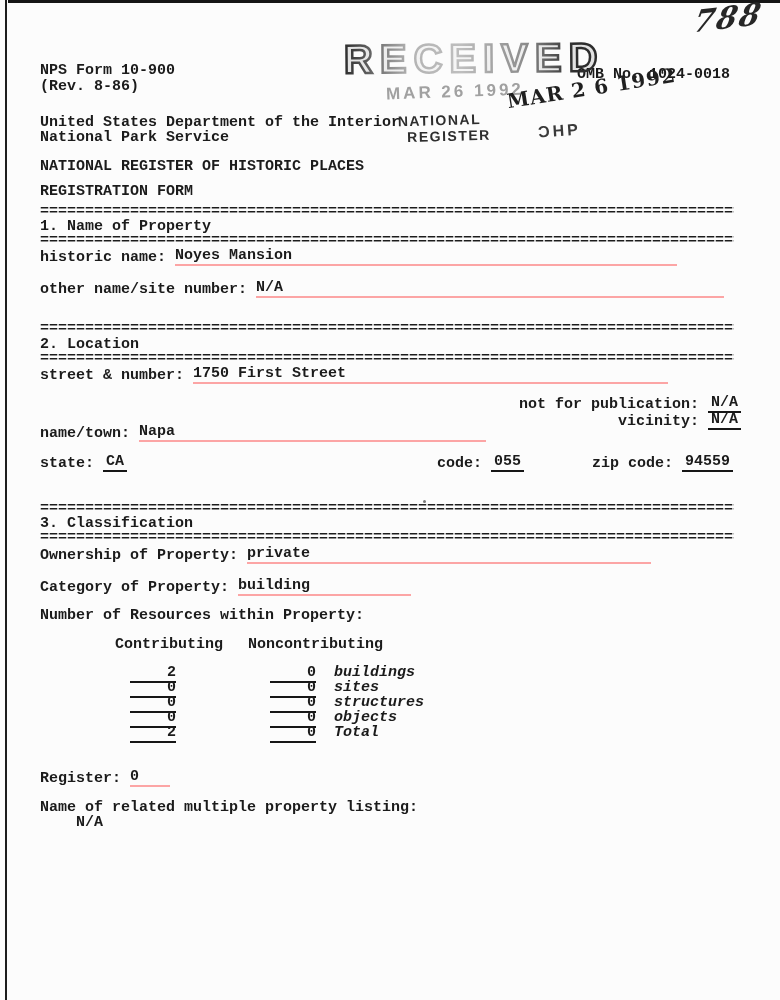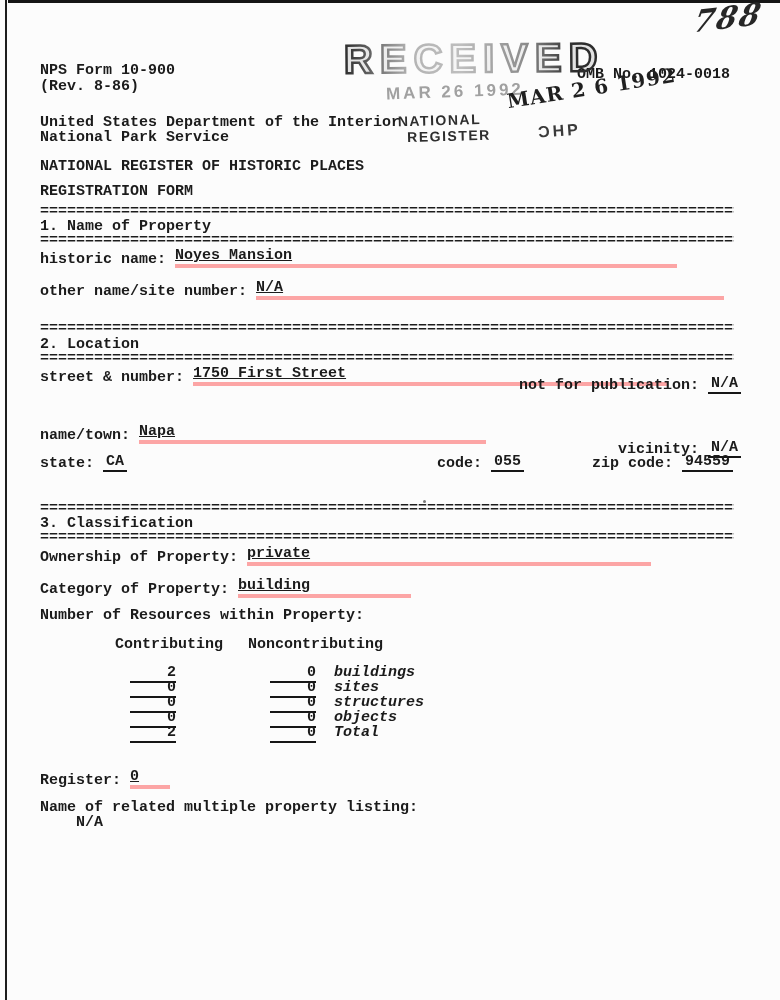--- a/index.html
+++ b/index.html
@@ -7,21 +7,21 @@
     width:780px;height:1000px;position:relative;overflow:hidden;
     background:#f4f4f2;
     font-family:"Liberation Mono","DejaVu Sans Mono",monospace;
     font-weight:bold;color:#1b1b1b;
   }
   .page{position:absolute;left:0;top:0;width:780px;height:1000px;background:#fcfcfc;}
   .edge-top{position:absolute;left:8px;top:0;width:772px;height:3px;background:#161616;}
   .edge-left{position:absolute;left:5px;top:0;width:2px;height:1000px;background:#1d1d1d;}
   .line{position:absolute;left:40px;font-size:15px;line-height:16px;white-space:pre;}
   .divider{position:absolute;left:40px;width:694px;overflow:hidden;font-size:15px;line-height:14px;letter-spacing:0;white-space:nowrap;}
-  .ul{display:inline-block;border-bottom:4px solid #fca5a5;height:16px;vertical-align:bottom;margin-left:9px;text-decoration:underline;}
+  .ul{display:inline-block;border-bottom:2px solid #fca5a5;height:16px;vertical-align:bottom;margin-left:9px;}
   .ul-short{display:inline-block;border-bottom:2px solid #161616;height:16px;vertical-align:bottom;margin-left:9px;padding:0 3px;}
   .seg{position:absolute;font-size:15px;line-height:16px;white-space:pre;}
   .cellC{position:absolute;left:90px;width:46px;text-align:right;border-bottom:2px solid #161616;height:16px;}
   .cellN{position:absolute;left:230px;width:46px;text-align:right;border-bottom:2px solid #161616;height:16px;}
   .cellL{position:absolute;left:294px;font-style:italic;}
   .row{position:absolute;left:40px;width:700px;height:16px;font-size:15px;line-height:16px;}
   
   .stamp-received{
     position:absolute;left:344px;top:36px;
     font-family:"Liberation Sans","DejaVu Sans",sans-serif;
@@ -102,24 +102,24 @@
   <div class="line" style="top:248px"><span>historic name:</span><span class="ul" style="width:502px"><span>Noyes Mansion</span></span></div>
 
   <div class="line" style="top:280px"><span>other name/site number:</span><span class="ul" style="width:468px"><span>N/A</span></span></div>
 
   <div class="divider" style="top:322px">==========================================================================================</div>
   <div class="line" style="top:337px">2. Location</div>
   <div class="divider" style="top:352px">==========================================================================================</div>
 
   <div class="line" style="top:366px"><span>street &amp; number:</span><span class="ul" style="width:475px"><span>1750 First Street</span></span></div>
 
-  <div class="seg" style="left:519px;top:376px"><span>not for publication:</span><span class="ul-short"><span>N/A</span></span></div>
+  <div class="seg" style="left:519px;top:395px"><span>not for publication:</span><span class="ul-short"><span>N/A</span></span></div>
 
   <div class="line" style="top:424px"><span>name/town:</span><span class="ul" style="width:347px"><span>Napa</span></span></div>
-  <div class="seg" style="left:618px;top:440px"><span>vicinity:</span><span class="ul-short"><span>N/A</span></span></div>
+  <div class="seg" style="left:618px;top:412px"><span>vicinity:</span><span class="ul-short"><span>N/A</span></span></div>
 
   <div class="line" style="top:454px"><span>state:</span><span class="ul-short"><span>CA</span></span></div>
   <div class="seg" style="left:437px;top:454px"><span>code:</span><span class="ul-short"><span>055</span></span></div>
   <div class="seg" style="left:592px;top:454px"><span>zip code:</span><span class="ul-short"><span>94559</span></span></div>
 
   <div class="divider" style="top:502px">==========================================================================================</div>
   <div class="line" style="top:516px">3. Classification</div>
   <div class="divider" style="top:531px">==========================================================================================</div>
 
   <div class="line" style="top:578px"><span>Category of Property:</span><span class="ul" style="width:173px"><span>building</span></span></div>

